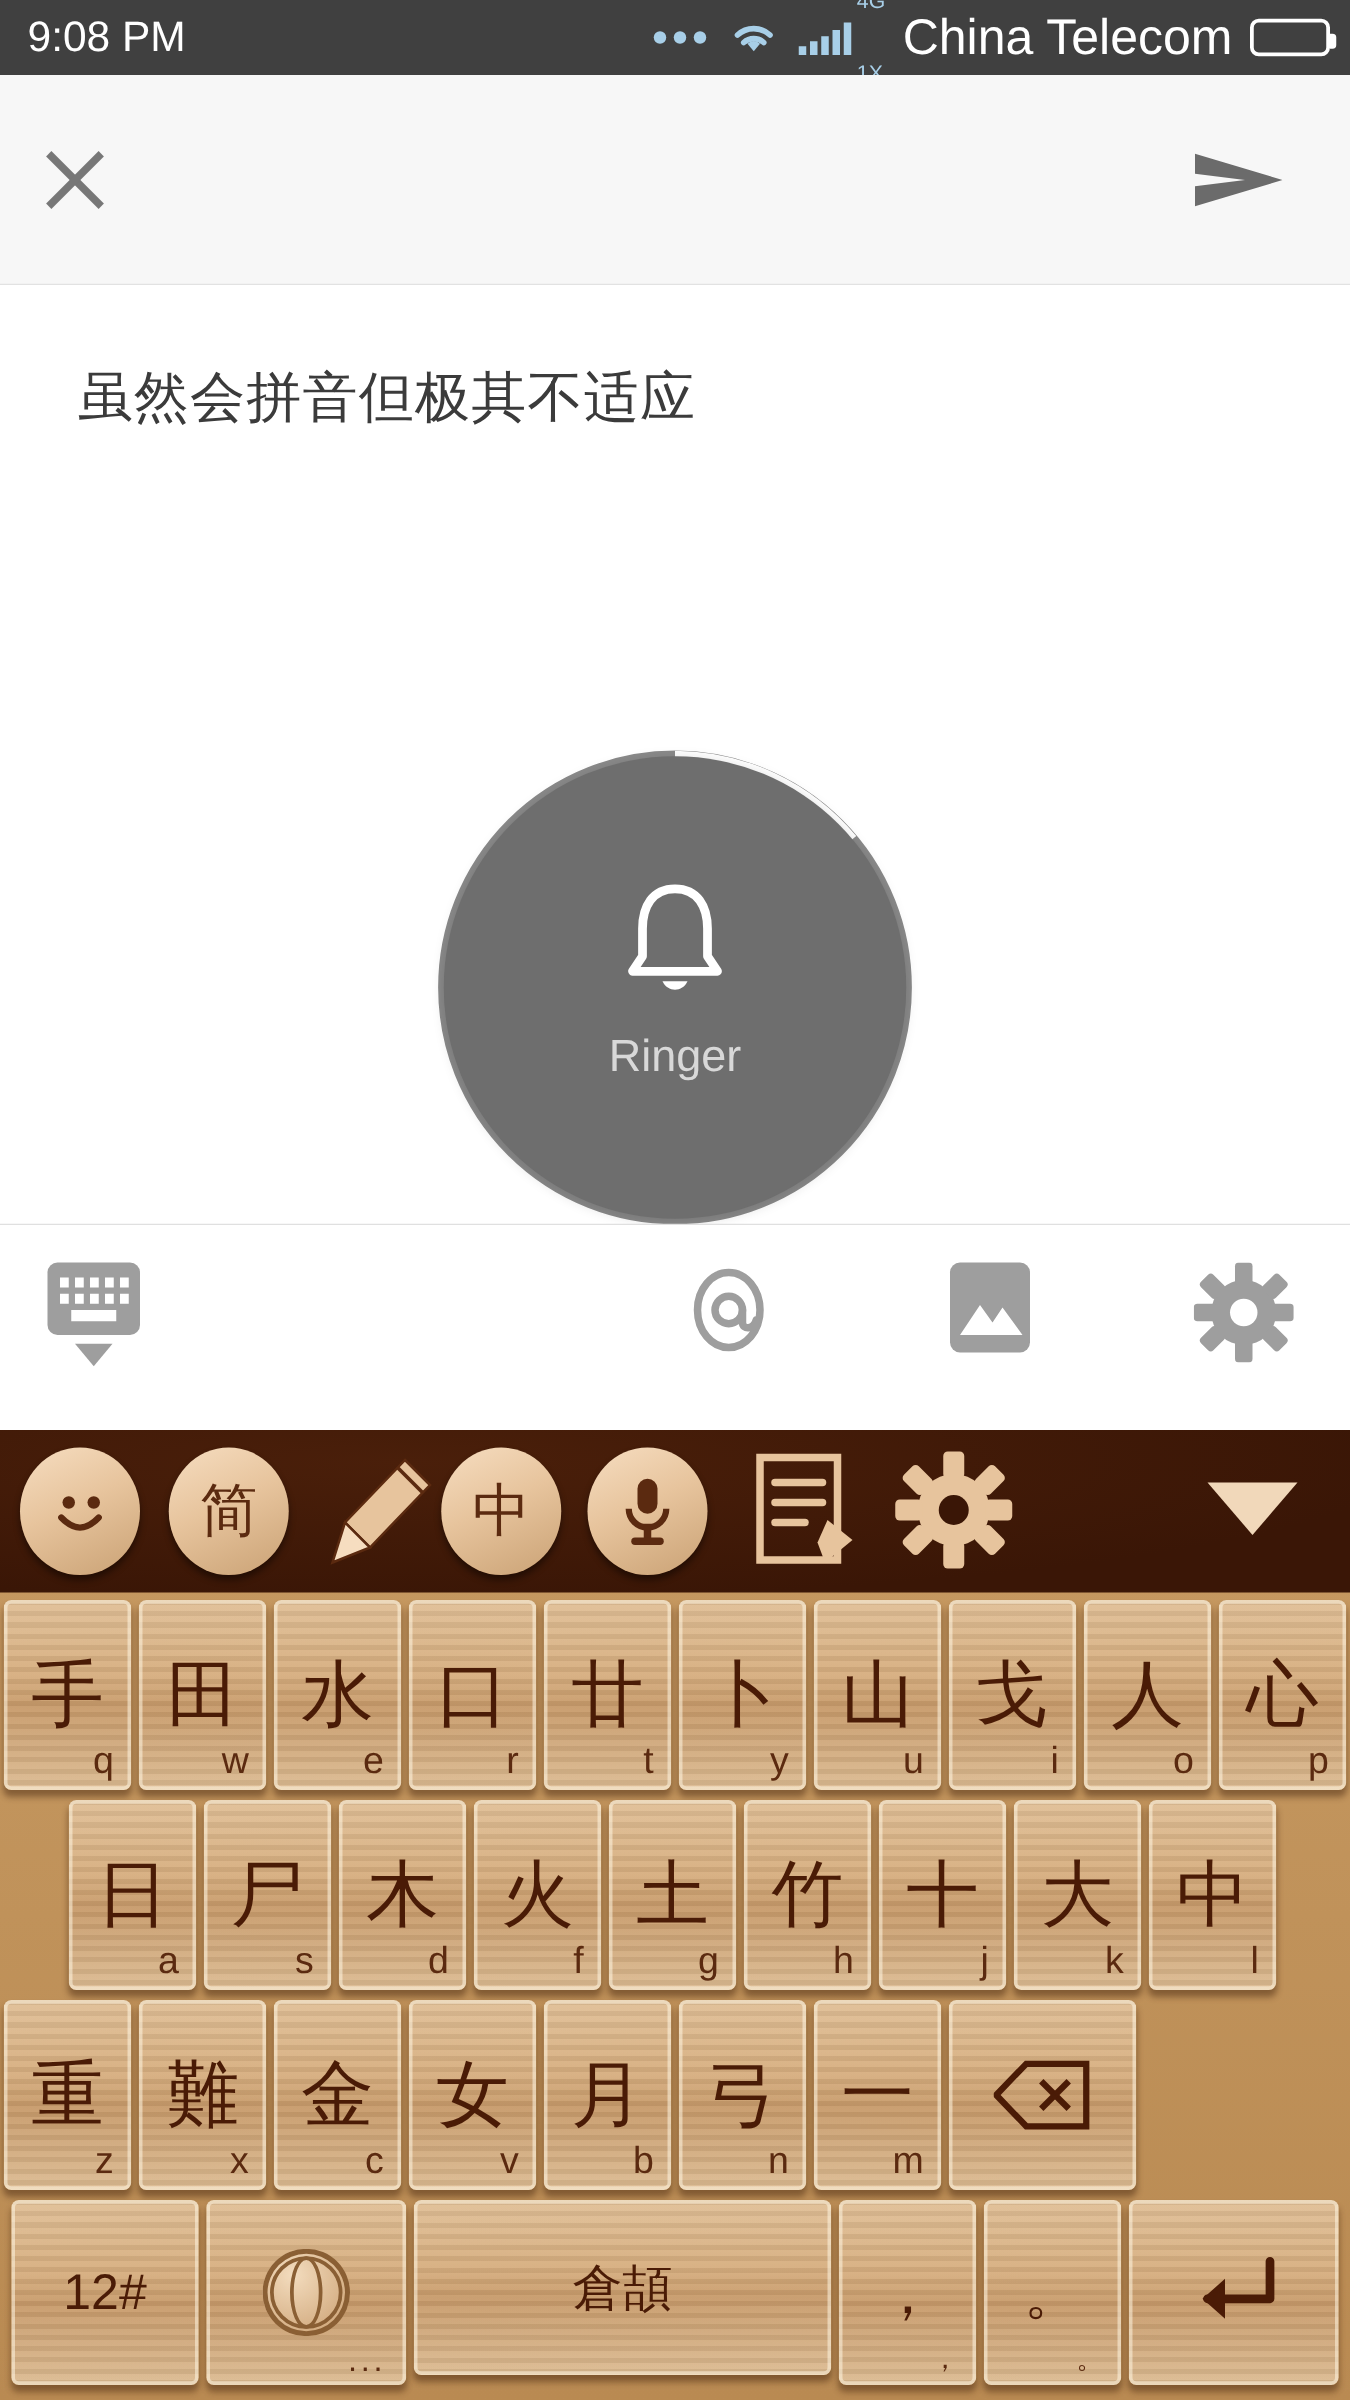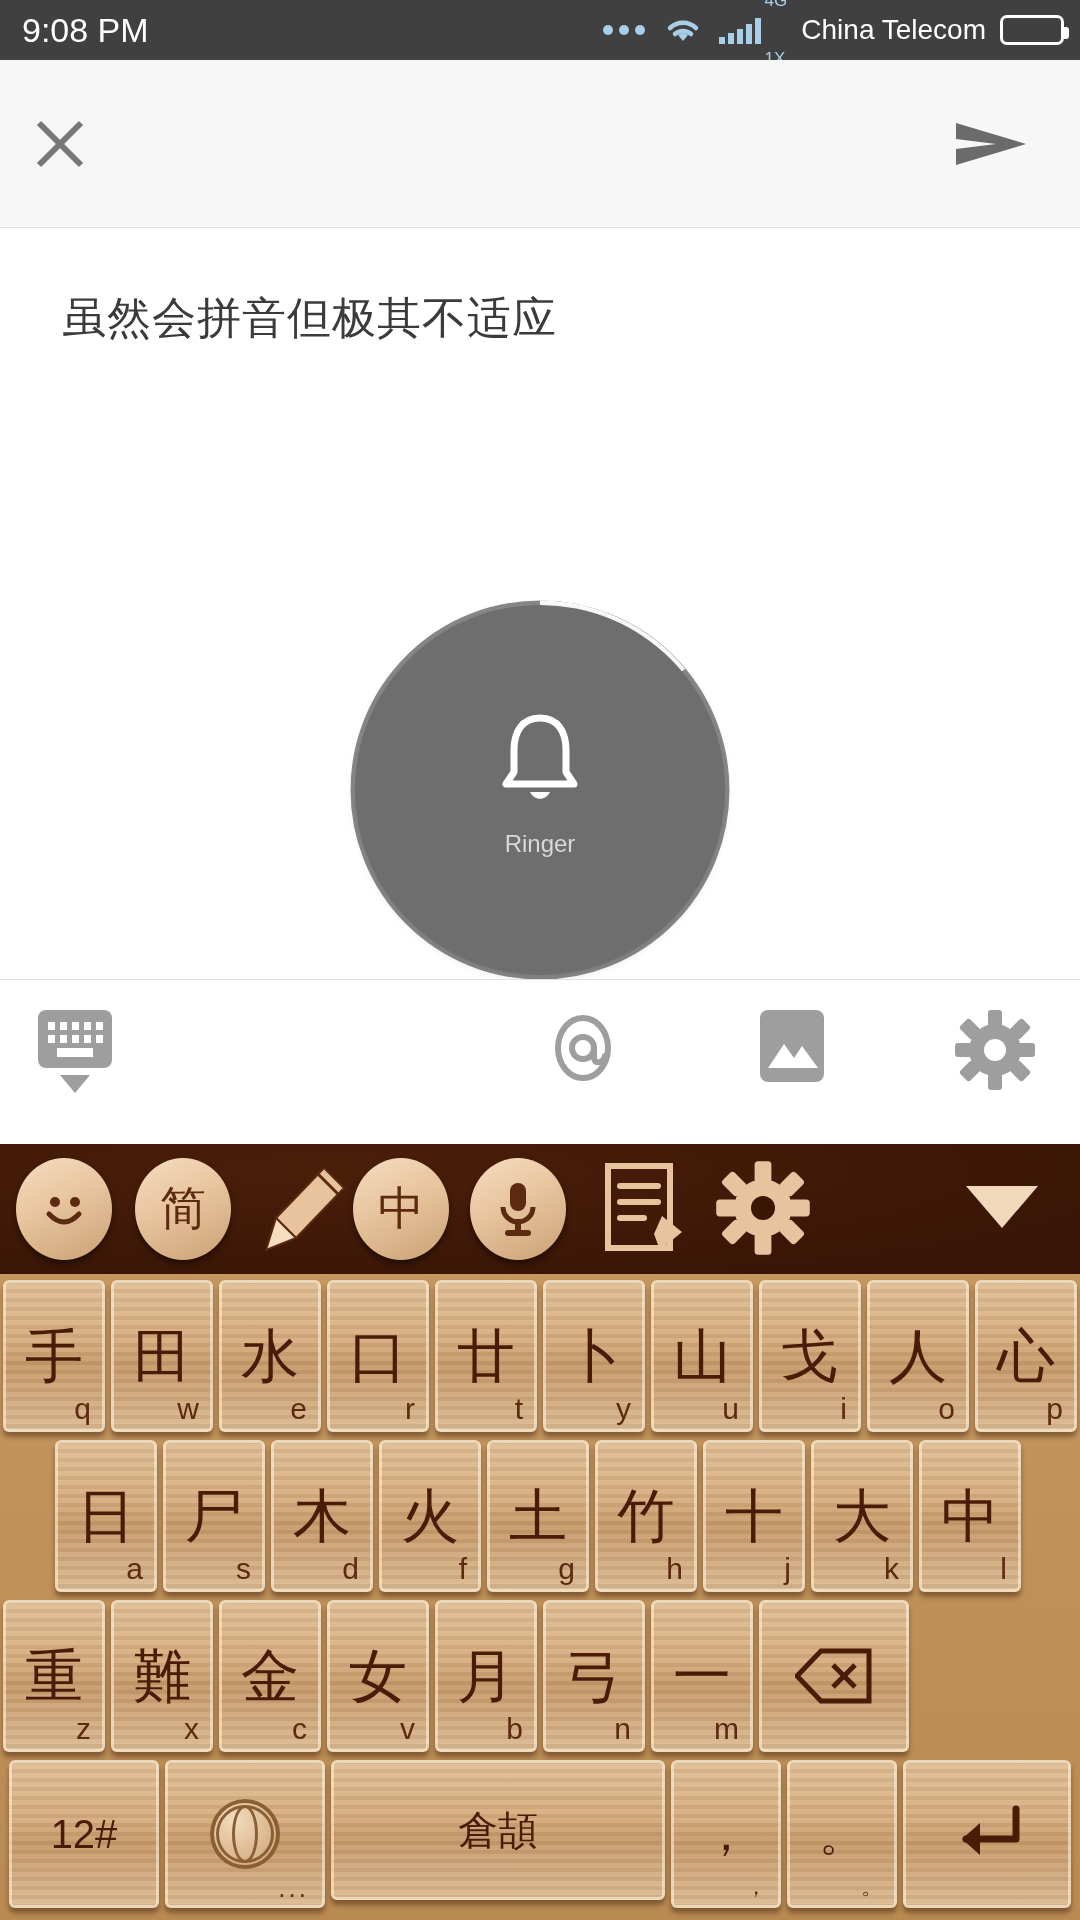--- a/index.html
+++ b/index.html
@@ -18,21 +18,21 @@
   }
   .sb-time { color:#ffffff; font-size:34px; margin-left:22px; letter-spacing:0px; }
   .sb-right { margin-left:auto; display:flex; align-items:center; height:60px; padding-right:16px; }
   .sb-dots { display:flex; gap:6px; margin-right:18px; }
   .sb-dots i { width:10px; height:10px; border-radius:50%; background:#a8cfe8; display:block; }
   .wifi { position:relative; width:40px; height:30px; margin-right:16px; }
   .sb-sig { display:flex; align-items:flex-end; gap:3px; height:28px; margin-right:4px; }
   .sb-sig i { width:6px; background:#a8cfe8; display:block; }
   .sb-net { display:flex; flex-direction:column; justify-content:center; color:#a8cfe8;
             font-size:17px; line-height:18px; margin-right:14px;gap:40px; }
-  .sb-carrier { color:#ffffff; font-size:28px; margin-right:14px; }
+  .sb-carrier { color:#ffffff; font-size:40px; margin-right:14px; }
   .battery { width:64px; height:30px; border:3px solid #ffffff; border-radius:7px; position:relative; }
   .battery:after { content:""; position:absolute; right:-8px; top:9px; width:5px; height:12px;
                    background:#ffffff; border-radius:0 3px 3px 0; }
 
   
   .appbar {
     position:absolute; top:60px; left:0; width:1080px; height:168px;
     background:#f7f7f7; border-bottom:1px solid #e2e2e2;
     display:flex; align-items:center;
   }
@@ -50,21 +50,21 @@
     position:absolute; left:355px; top:605px; width:370px; height:370px;
     border-radius:50%; background:#6e6e6e;
     box-shadow: 0 2px 10px rgba(0,0,0,0.15);
   }
   .ringer-track {
     position:absolute; left:-10px; top:-10px; width:390px; height:390px; border-radius:50%;
   }
   .ringer-inner { position:absolute; inset:0; display:flex; flex-direction:column;
                   align-items:center; justify-content:center; }
   .bell { margin-top:-16px; }
-  .ringer-label { margin-top:14px; color:#d8d8d8; font-size:24px; }
+  .ringer-label { margin-top:14px; color:#d8d8d8; font-size:36px; }
 
   
   .divider { position:absolute; top:979px; left:0; width:1080px; height:1px; background:#e0e0e0; }
   .attbar { position:absolute; top:980px; left:0; width:1080px; height:164px; background:#fff; }
   .att { position:absolute; top:30px; display:flex; flex-direction:column; align-items:center; }
   .att-kb { left:38px; }
   .att-at { left:545px; }
   .att-img { left:760px; }
   .att-gear{ left:955px; }
   .kbicon { width:74px; height:58px; background:#9e9e9e; border-radius:8px;

